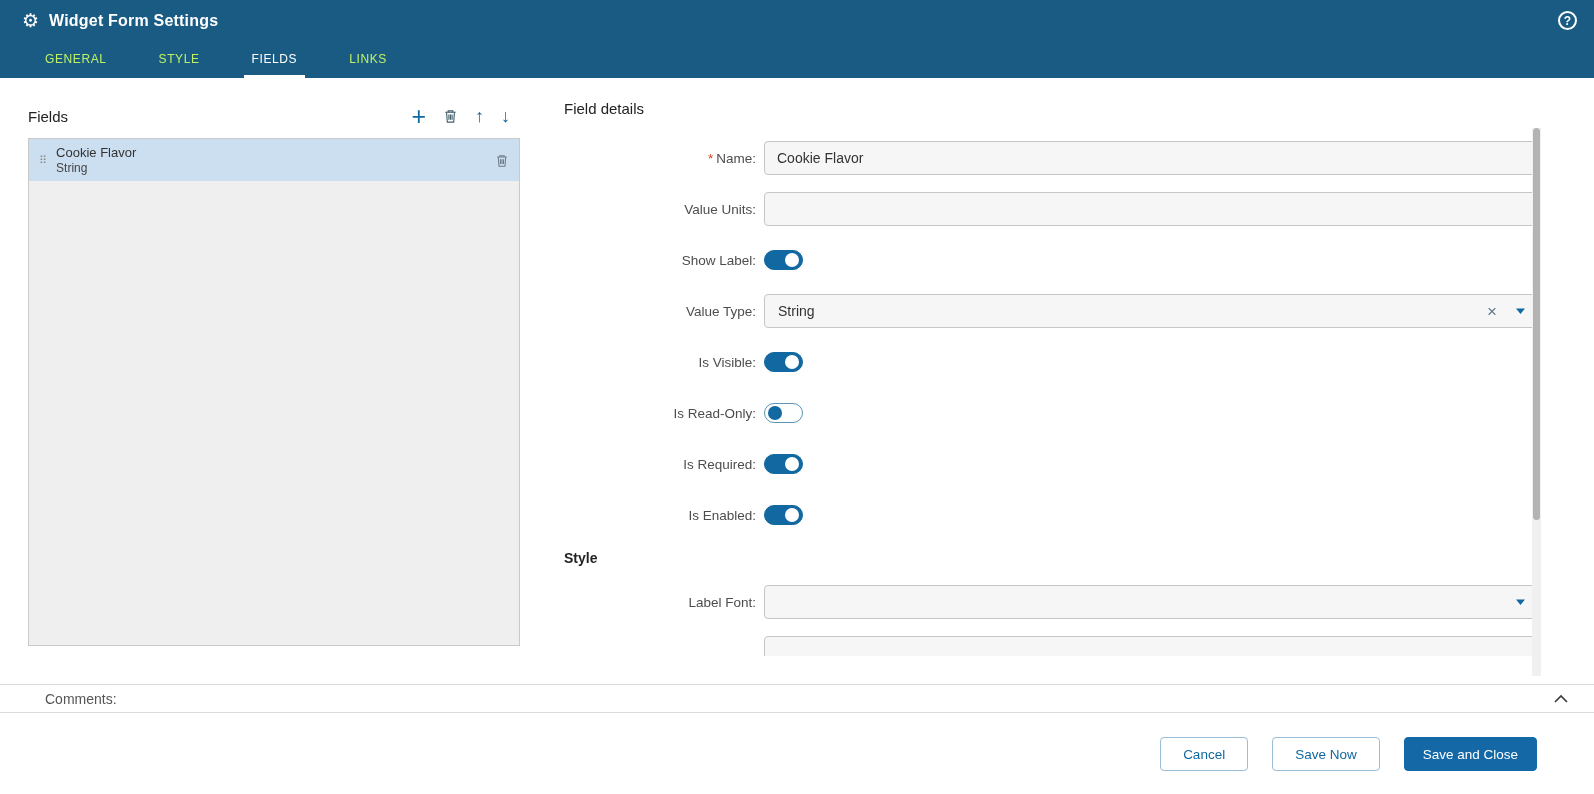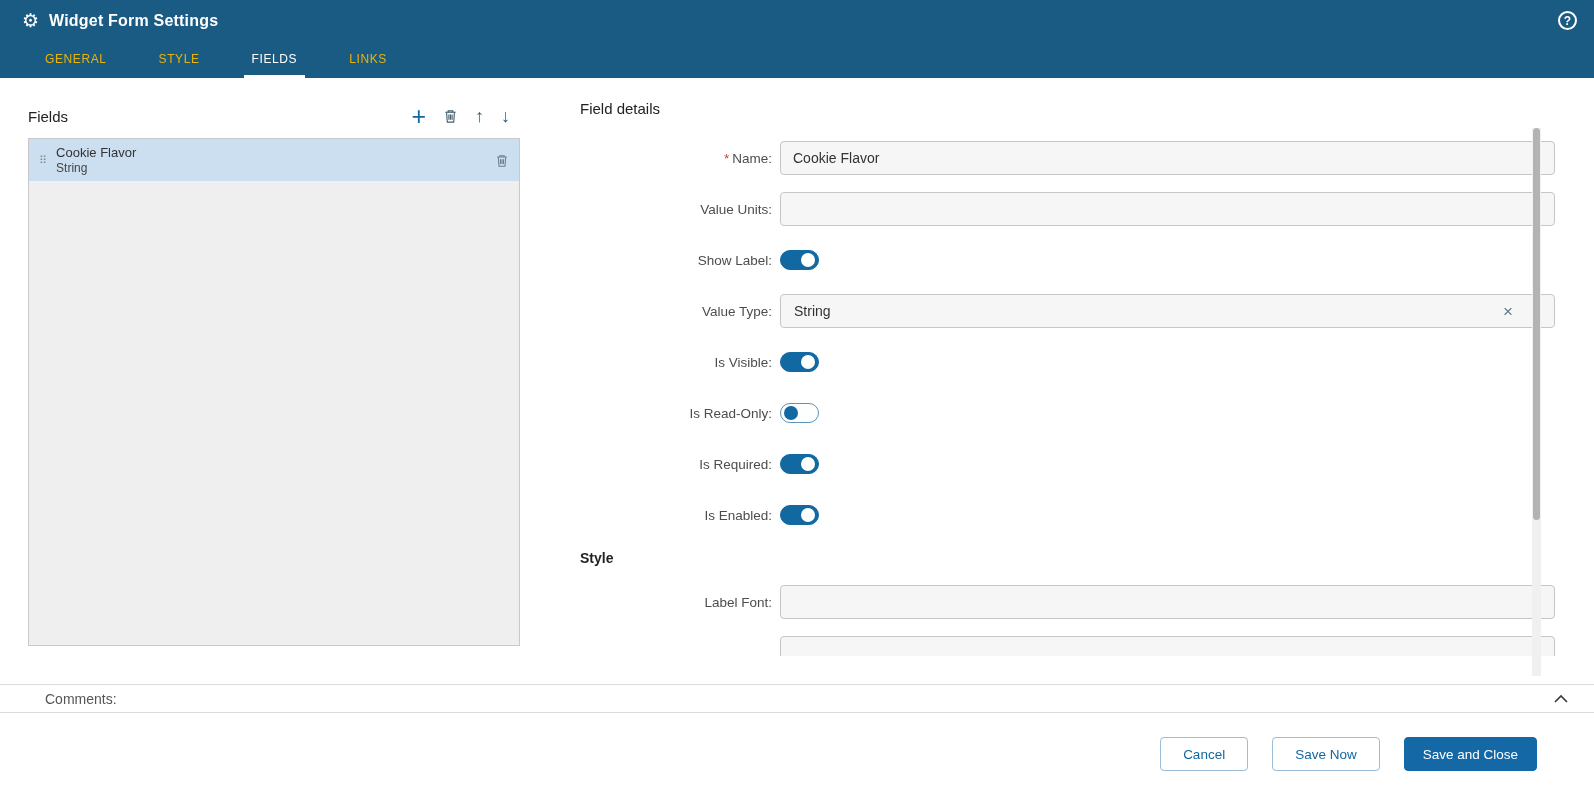--- a/index.html
+++ b/index.html
@@ -7,42 +7,42 @@
   .app { position: relative; width: 1594px; height: 794px; background: #fff; overflow: hidden; }
 
   
   .topbar { position: absolute; top: 0; left: 0; right: 0; height: 78px; background: #1a5b84; color: #fff; }
   .title-row { display: flex; align-items: center; gap: 10px; padding: 11px 20px 0 22px; }
   .gear-glyph { font-size: 19px; line-height: 1; }
   .dialog-title { font-size: 16px; font-weight: 600; margin: 0; letter-spacing: 0.2px; }
   .help-badge { position: absolute; top: 11px; right: 17px; width: 19px; height: 19px; border: 2px solid #fff;
     border-radius: 50%; display: flex; align-items: center; justify-content: center; font-size: 12px; font-weight: bold; cursor: pointer; }
   .tabs { position: absolute; bottom: 0; left: 37px; display: flex; gap: 36px; }
-  .tab { padding: 0 8px 9px; font-size: 12px; letter-spacing: 0.6px; color: #eab308; border-bottom: 3px solid transparent; cursor: pointer; }
+  .tab { padding: 0 8px 9px; font-size: 12px; letter-spacing: 0.6px; color: #bef264; border-bottom: 3px solid transparent; cursor: pointer; }
   .tab.active { color: #fff; border-bottom-color: #fff; }
 
   
   .fields-panel { position: absolute; left: 28px; top: 100px; width: 492px; }
   .panel-head { display: flex; align-items: center; justify-content: space-between; height: 32px; }
   .panel-title { font-size: 15px; font-weight: 400; color: #222; margin: 0; }
   .toolbar { display: flex; align-items: center; gap: 17px; padding-right: 10px; }
   .icon-btn { background: none; border: none; padding: 0; margin: 0; cursor: pointer; display: flex; align-items: center; line-height: 1; }
   .plus-glyph { color: #1268a0; font-size: 25px; font-weight: 400; }
   .arrow-glyph { color: #1268a0; font-size: 18px; }
   .listbox { margin-top: 6px; height: 508px; background: #efefef; border: 1px solid #c9c9c9; }
   .list-item { display: flex; align-items: center; height: 42px; padding: 0 10px; cursor: pointer; }
   .list-item.selected { background: #cbdff0; }
   .drag-glyph { color: #8a8a8a; font-size: 11px; cursor: grab; }
   .item-text { margin-left: 9px; }
   .item-name { font-size: 13px; color: #333; line-height: 15px; }
   .item-type { font-size: 12px; color: #444; line-height: 15px; margin-top: 1px; }
   .row-trash { margin-left: auto; }
 
   
-  .details-panel { position: absolute; left: 580px; top: 100px; width: 975px; height: 556px; overflow: hidden; }
+  .details-panel { position: absolute; left: 564px; top: 100px; width: 975px; height: 556px; overflow: hidden; }
   .rows { margin-top: 24px; }
   .frow { display: flex; align-items: center; height: 34px; margin-bottom: 17px; }
   .frow-label { width: 200px; padding-right: 8px; text-align: right; font-size: 13.5px; color: #4d4d4d; white-space: nowrap; }
   .req { color: #ce4520; margin-right: 3px; }
   .frow-control { flex: 1; display: flex; align-items: center; }
   .text-input { width: 100%; height: 34px; background: #f6f6f6; border: 1px solid #c6c6c6; border-radius: 4px;
     padding: 0 12px; font-size: 14px; color: #333; font-family: inherit; outline: none; }
   .select { width: 100%; height: 34px; background: #f6f6f6; border: 1px solid #c6c6c6; border-radius: 4px;
     display: flex; align-items: center; padding: 0 13px; font-size: 14px; color: #333; cursor: pointer; }
   .sel-text { flex: 1; }

